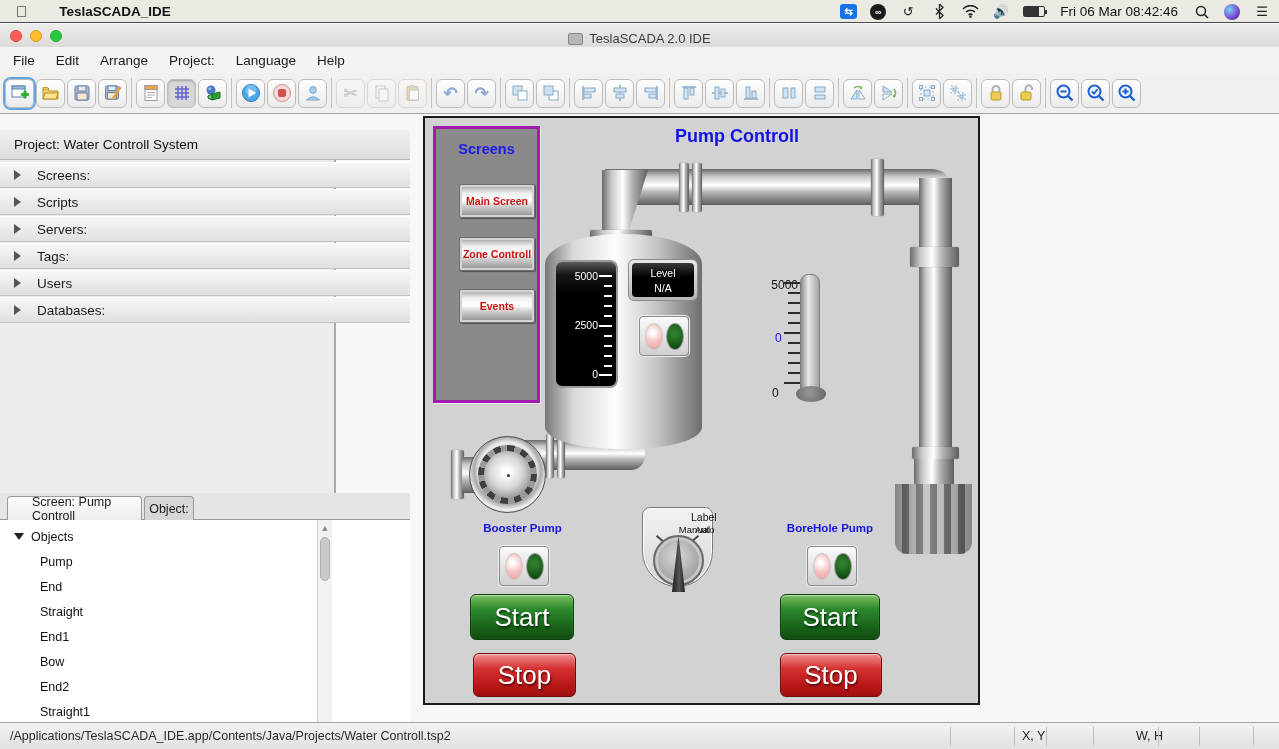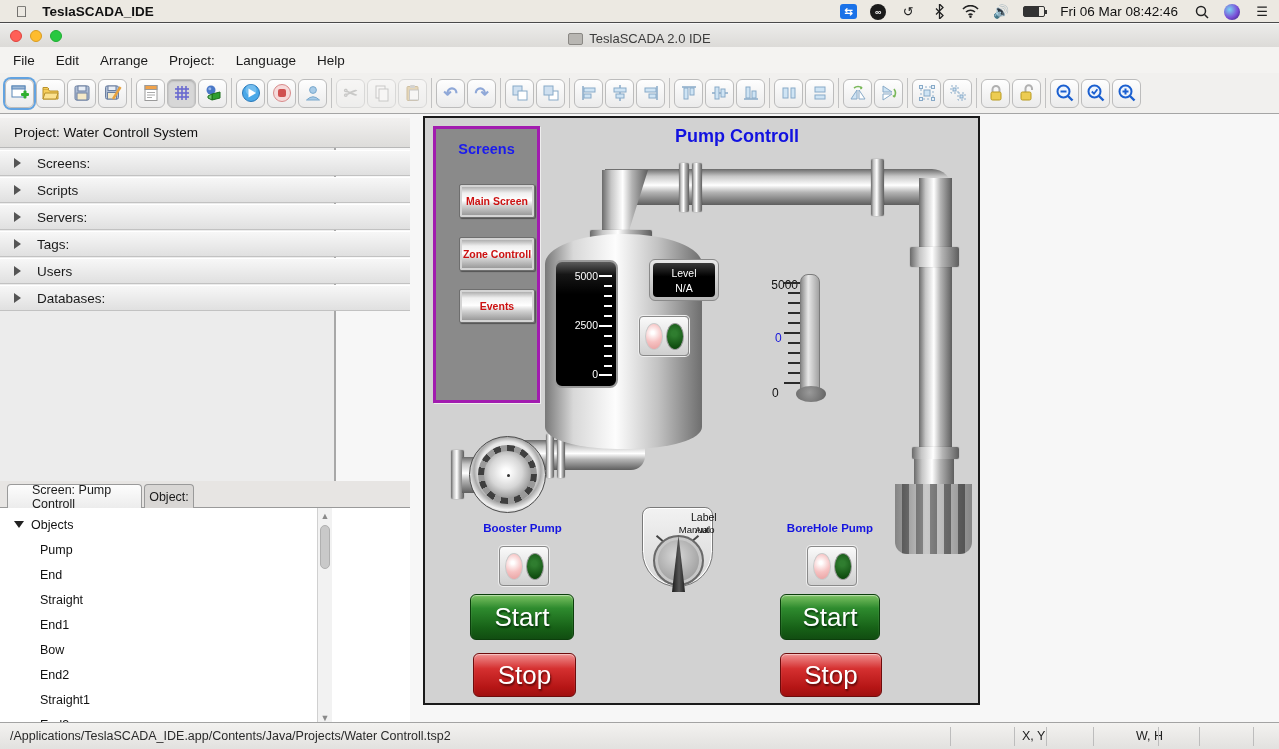--- a/index.html
+++ b/index.html
@@ -4,21 +4,21 @@
 <style>
   * { margin:0; padding:0; box-sizing:border-box; }
   html,body { width:1279px; height:749px; overflow:hidden; }
   body { font-family:"Liberation Sans", sans-serif; background:#f7f7f7; position:relative; }
   .a { position:absolute; }
 
   
   .macbar { position:absolute; top:0; left:0; width:1279px; height:23px; background:#ece9e2;
             border-bottom:1px solid #4a4a4a; display:flex; align-items:center; font-size:13.5px; color:#111; }
   .macbar .apple { margin-left:16px; font-size:15px; }
-  .macbar .appname { font-weight:bold; margin-left:15px; }
+  .macbar .appname { font-weight:bold; margin-left:32px; }
   .mac-right { position:absolute; right:8px; top:0; height:23px; display:flex; align-items:center; gap:13px; }
   .mac-ico { width:18px; height:16px; display:flex; align-items:center; justify-content:center; font-size:13px; color:#222; }
   .tv { background:#1a72e8; color:#fff; border-radius:3px; width:17px; height:15px; font-size:10px; font-weight:bold; }
   .cc { background:#1b1b1b; color:#fff; border-radius:50%; width:16px; height:16px; font-size:9px; display:flex; align-items:center; justify-content:center; font-weight:bold;}
   .siri { width:16px; height:16px; border-radius:50%; background:radial-gradient(circle at 35% 35%, #7ad4f0, #7a4fd8 55%, #2a1a6e); }
   .clock { font-size:13.5px; margin:0 2px; white-space:nowrap; }
   .batt { width:22px; height:11px; border:1px solid #333; border-radius:2px; position:relative; background:linear-gradient(90deg,#333 0 75%, transparent 75%); }
   .batt:after { content:""; position:absolute; right:-3px; top:3px; width:2px; height:4px; background:#333; }
 
   
@@ -44,21 +44,21 @@
           background:linear-gradient(180deg,#fefefe,#ebebeb); display:flex; align-items:center; justify-content:center; }
   .tbtn svg { display:block; }
   .tbtn.focus { box-shadow:0 0 0 2px #63a3e0; }
   .tbtn.pressed { background:#d7d7d7; box-shadow:inset 0 1px 2px rgba(0,0,0,.25); }
   .tbtn.dis { opacity:.45; }
   .tsep { width:1px; height:30px; background:#c2c2c2; margin:0 4px 0 2px; }
   .uico { font-size:17px; color:#8fa8d8; font-weight:bold; line-height:1; }
 
   
   .main { position:absolute; top:114px; left:0; width:1279px; height:608px; }
-  .left-panel { position:absolute; left:0; top:4px; width:336px; height:608px; background:#ececec; border-right:2px solid #a8a8a8; }
+  .left-panel { position:absolute; left:0; top:16px; width:336px; height:608px; background:#ececec; border-right:2px solid #a8a8a8; }
   .proj-header { position:absolute; left:0; top:0; width:410px; height:30px; background:linear-gradient(180deg,#f2f1f0,#dddcda);
                  border-bottom:1px solid #b8b8b8; display:flex; align-items:center; padding-left:14px; font-size:13.5px; color:#111; }
   .acc-row { position:absolute; left:0; width:410px; height:26px; background:linear-gradient(180deg,#f7f7f7,#e0e0e0);
              border-top:1px solid #ffffff; border-bottom:1px solid #c2c2c2;
              display:flex; align-items:center; padding-left:14px; font-size:13.5px; color:#1a1a1a; gap:16px; }
   .tri-r { width:0; height:0; border-left:7px solid #555; border-top:5px solid transparent; border-bottom:5px solid transparent; }
   .tabsbar { position:absolute; left:0; top:363px; width:410px; height:27px; background:#e7e5e3; border-bottom:1px solid #9a9a9a; }
   .tab { position:absolute; top:3px; height:24px; border:1px solid #9a9a9a; border-bottom:none; border-radius:4px 4px 0 0;
          display:flex; align-items:center; justify-content:center; font-size:12.5px; color:#1a1a1a; }
   .tab.active { background:linear-gradient(180deg,#fdfdfd,#ececec); z-index:2; }
@@ -85,21 +85,21 @@
 
   .pipe-h { background:linear-gradient(180deg,#6a6a6a 0%,#c6c6c6 20%,#ffffff 45%,#b4b4b4 65%,#5e5e5e 100%); }
   .pipe-v { background:linear-gradient(90deg,#6a6a6a 0%,#c6c6c6 20%,#ffffff 45%,#b4b4b4 65%,#5e5e5e 100%); }
   .flange { border-radius:2px; box-shadow:0 0 1px rgba(0,0,0,.5); }
 
   .tank { background:linear-gradient(90deg,#787878 0%,#d8d8d8 18%,#fdfdfd 45%,#c2c2c2 72%,#6e6e6e 100%);
           border-radius:78px 78px 72px 72px / 30px 30px 22px 22px; }
   .gauge { background:linear-gradient(180deg,#5a5a5a 0%,#161616 10%,#000 26%); border:2px solid #9a9a9a; border-radius:8px; }
   .gtick { position:absolute; right:4px; height:2px; background:#fff; }
   .glabel { position:absolute; right:18px; width:40px; text-align:right; font-size:10.5px; color:#fff; }
-  .lvl-frame { background:linear-gradient(180deg,#e8e8e8,#b8b8b8); border:1px solid #8a8a8a; border-radius:6px;margin-left:21px; }
+  .lvl-frame { background:linear-gradient(180deg,#e8e8e8,#b8b8b8); border:1px solid #8a8a8a; border-radius:6px; }
   .lvl-screen { position:absolute; left:3px; top:3px; right:3px; bottom:3px; background:linear-gradient(180deg,#3a3a3a,#000 40%);
                 border-radius:4px; color:#fff; font-size:10.5px; text-align:center; line-height:1.45; padding-top:3px; }
 
   .ind-panel { background:linear-gradient(180deg,#fafafa,#cfcfcf); border:1px solid #8a8a8a; border-radius:4px;
                box-shadow:0 0 0 1px #eee; }
   .oval { position:absolute; top:6px; width:18px; height:27px; border-radius:50%; }
   .oval.off-red { left:5px; background:radial-gradient(circle at 42% 35%, #ffffff 8%, #f6c2c2 50%, #eaa5a5 90%); border:1px solid #c9caca; }
   .oval.on-green { left:26px; background:radial-gradient(circle at 45% 38%, #2f7d2f 15%, #0c470c 85%); border:1px solid #9a9a9a; }
 
   .btn-start { background:linear-gradient(180deg,#7cc262 0%,#2e8b2e 30%,#176117 75%,#114d11 100%);

